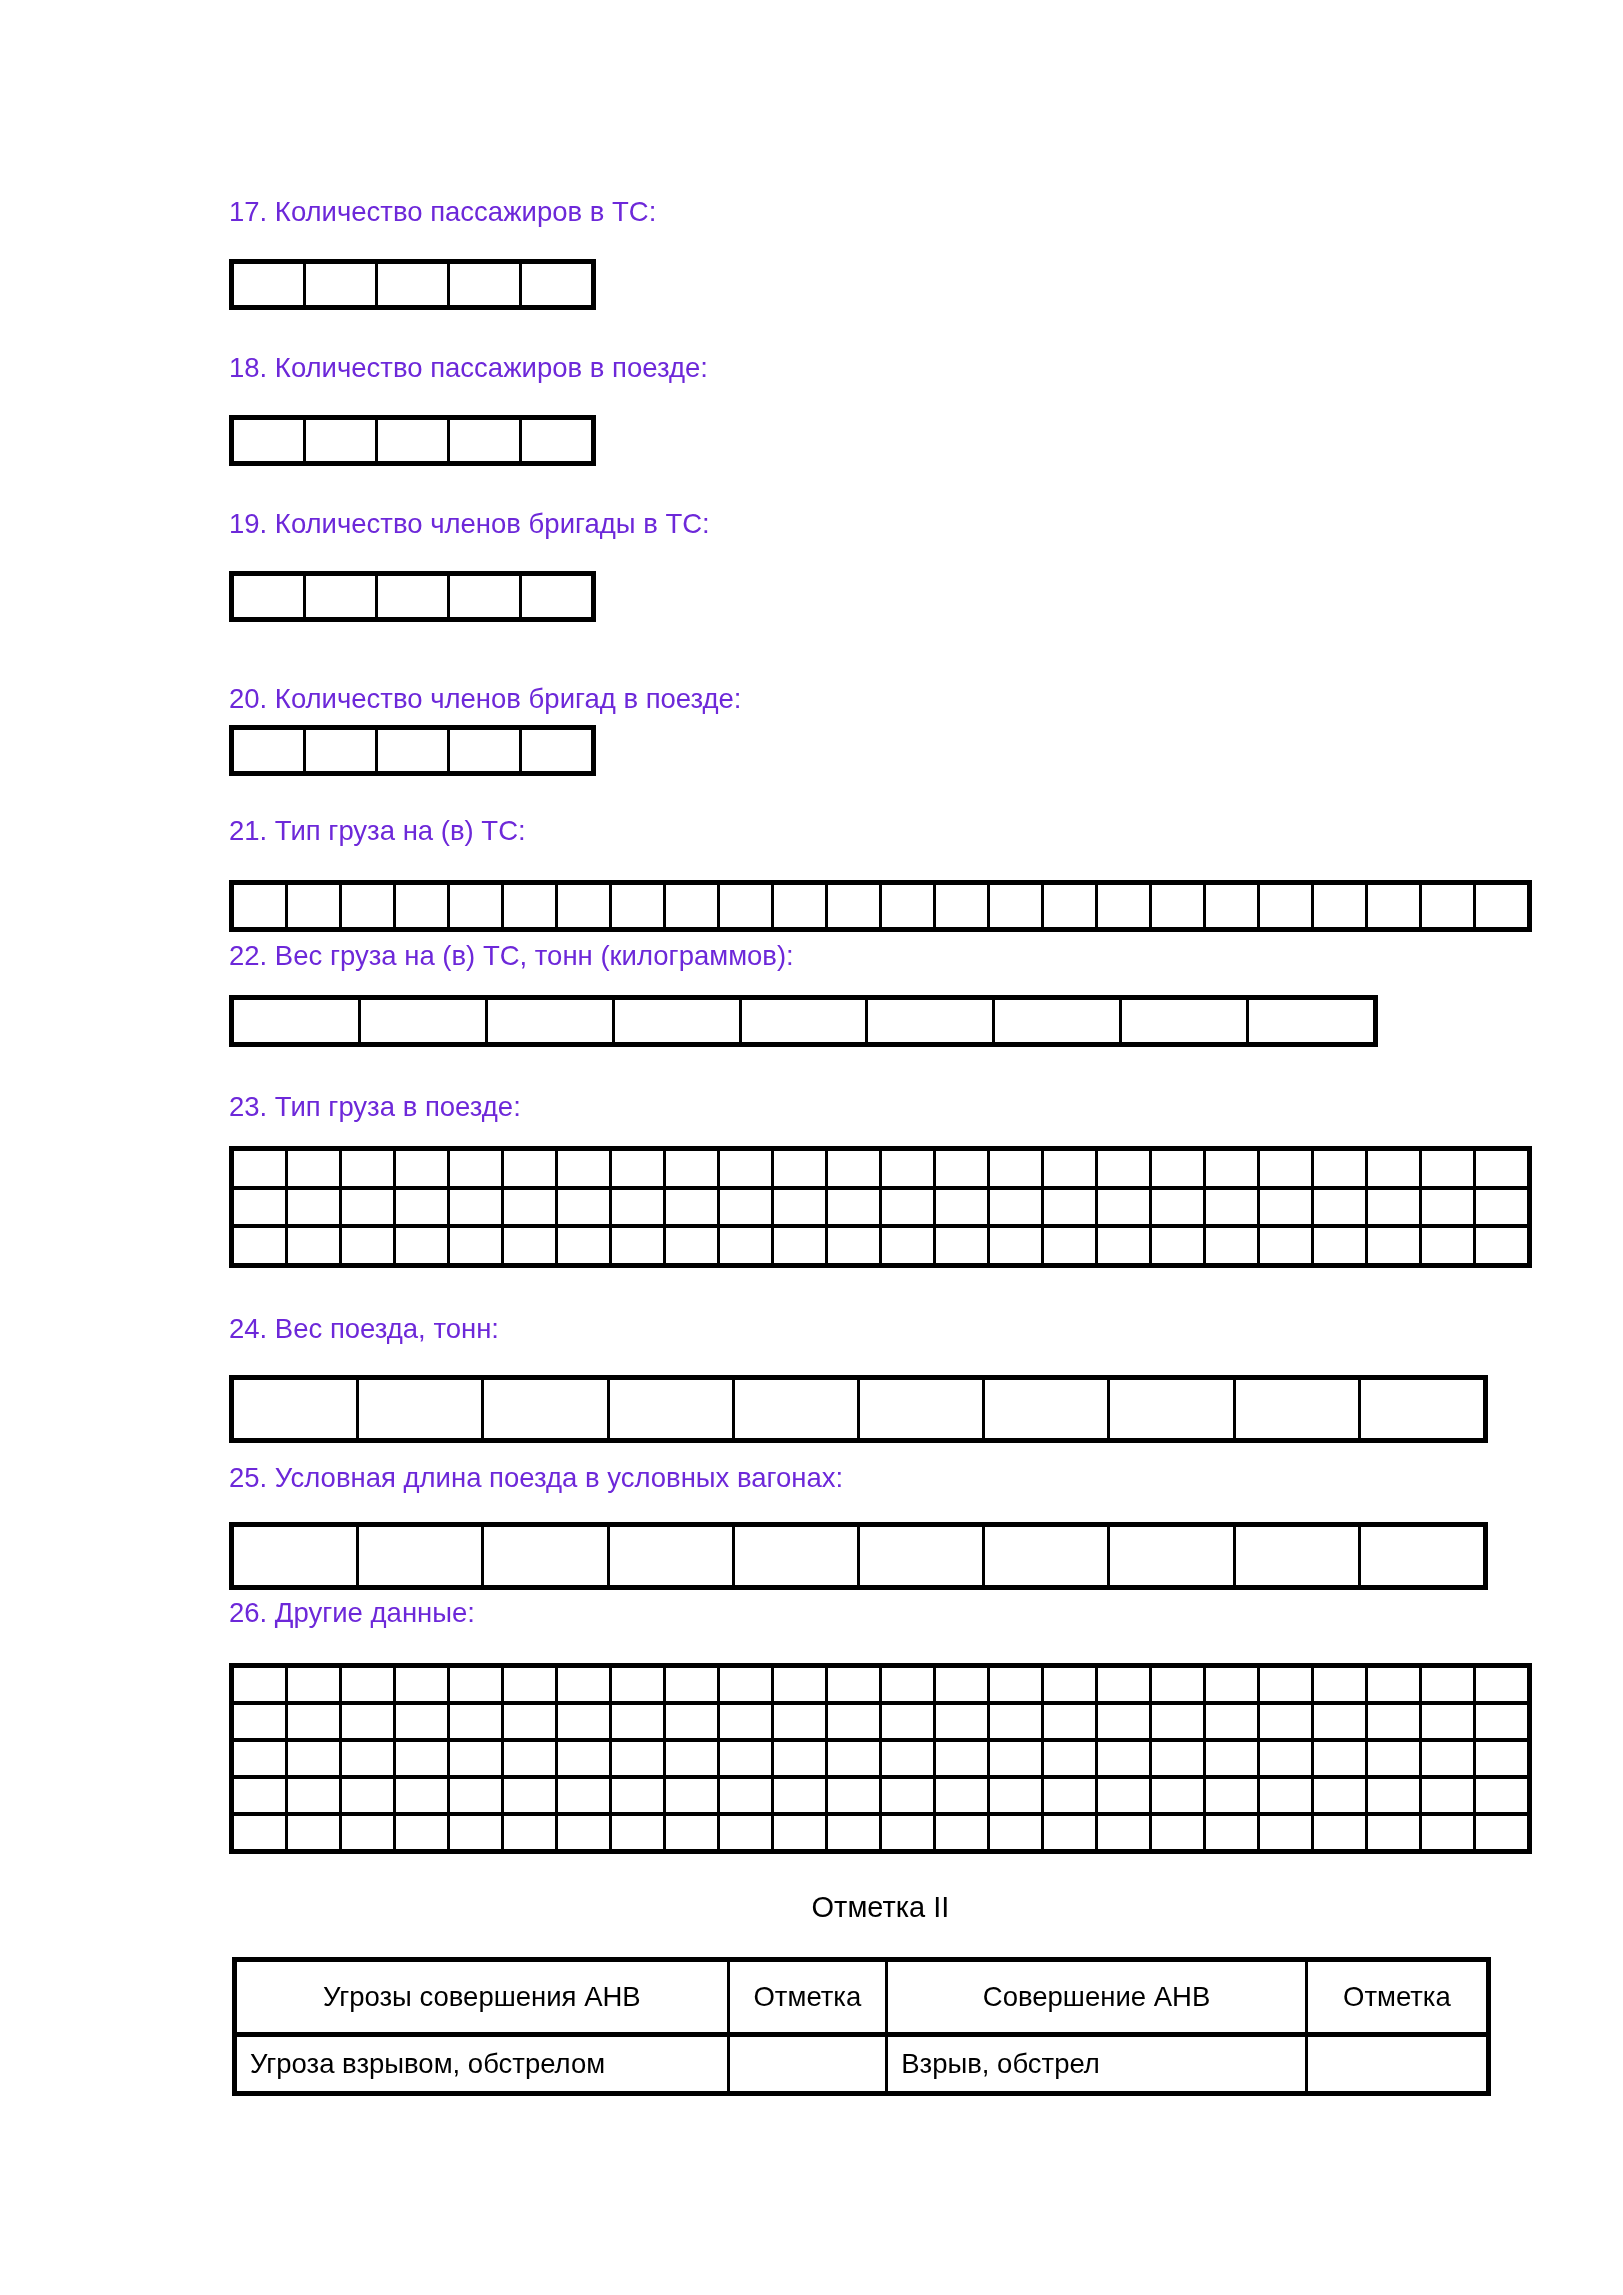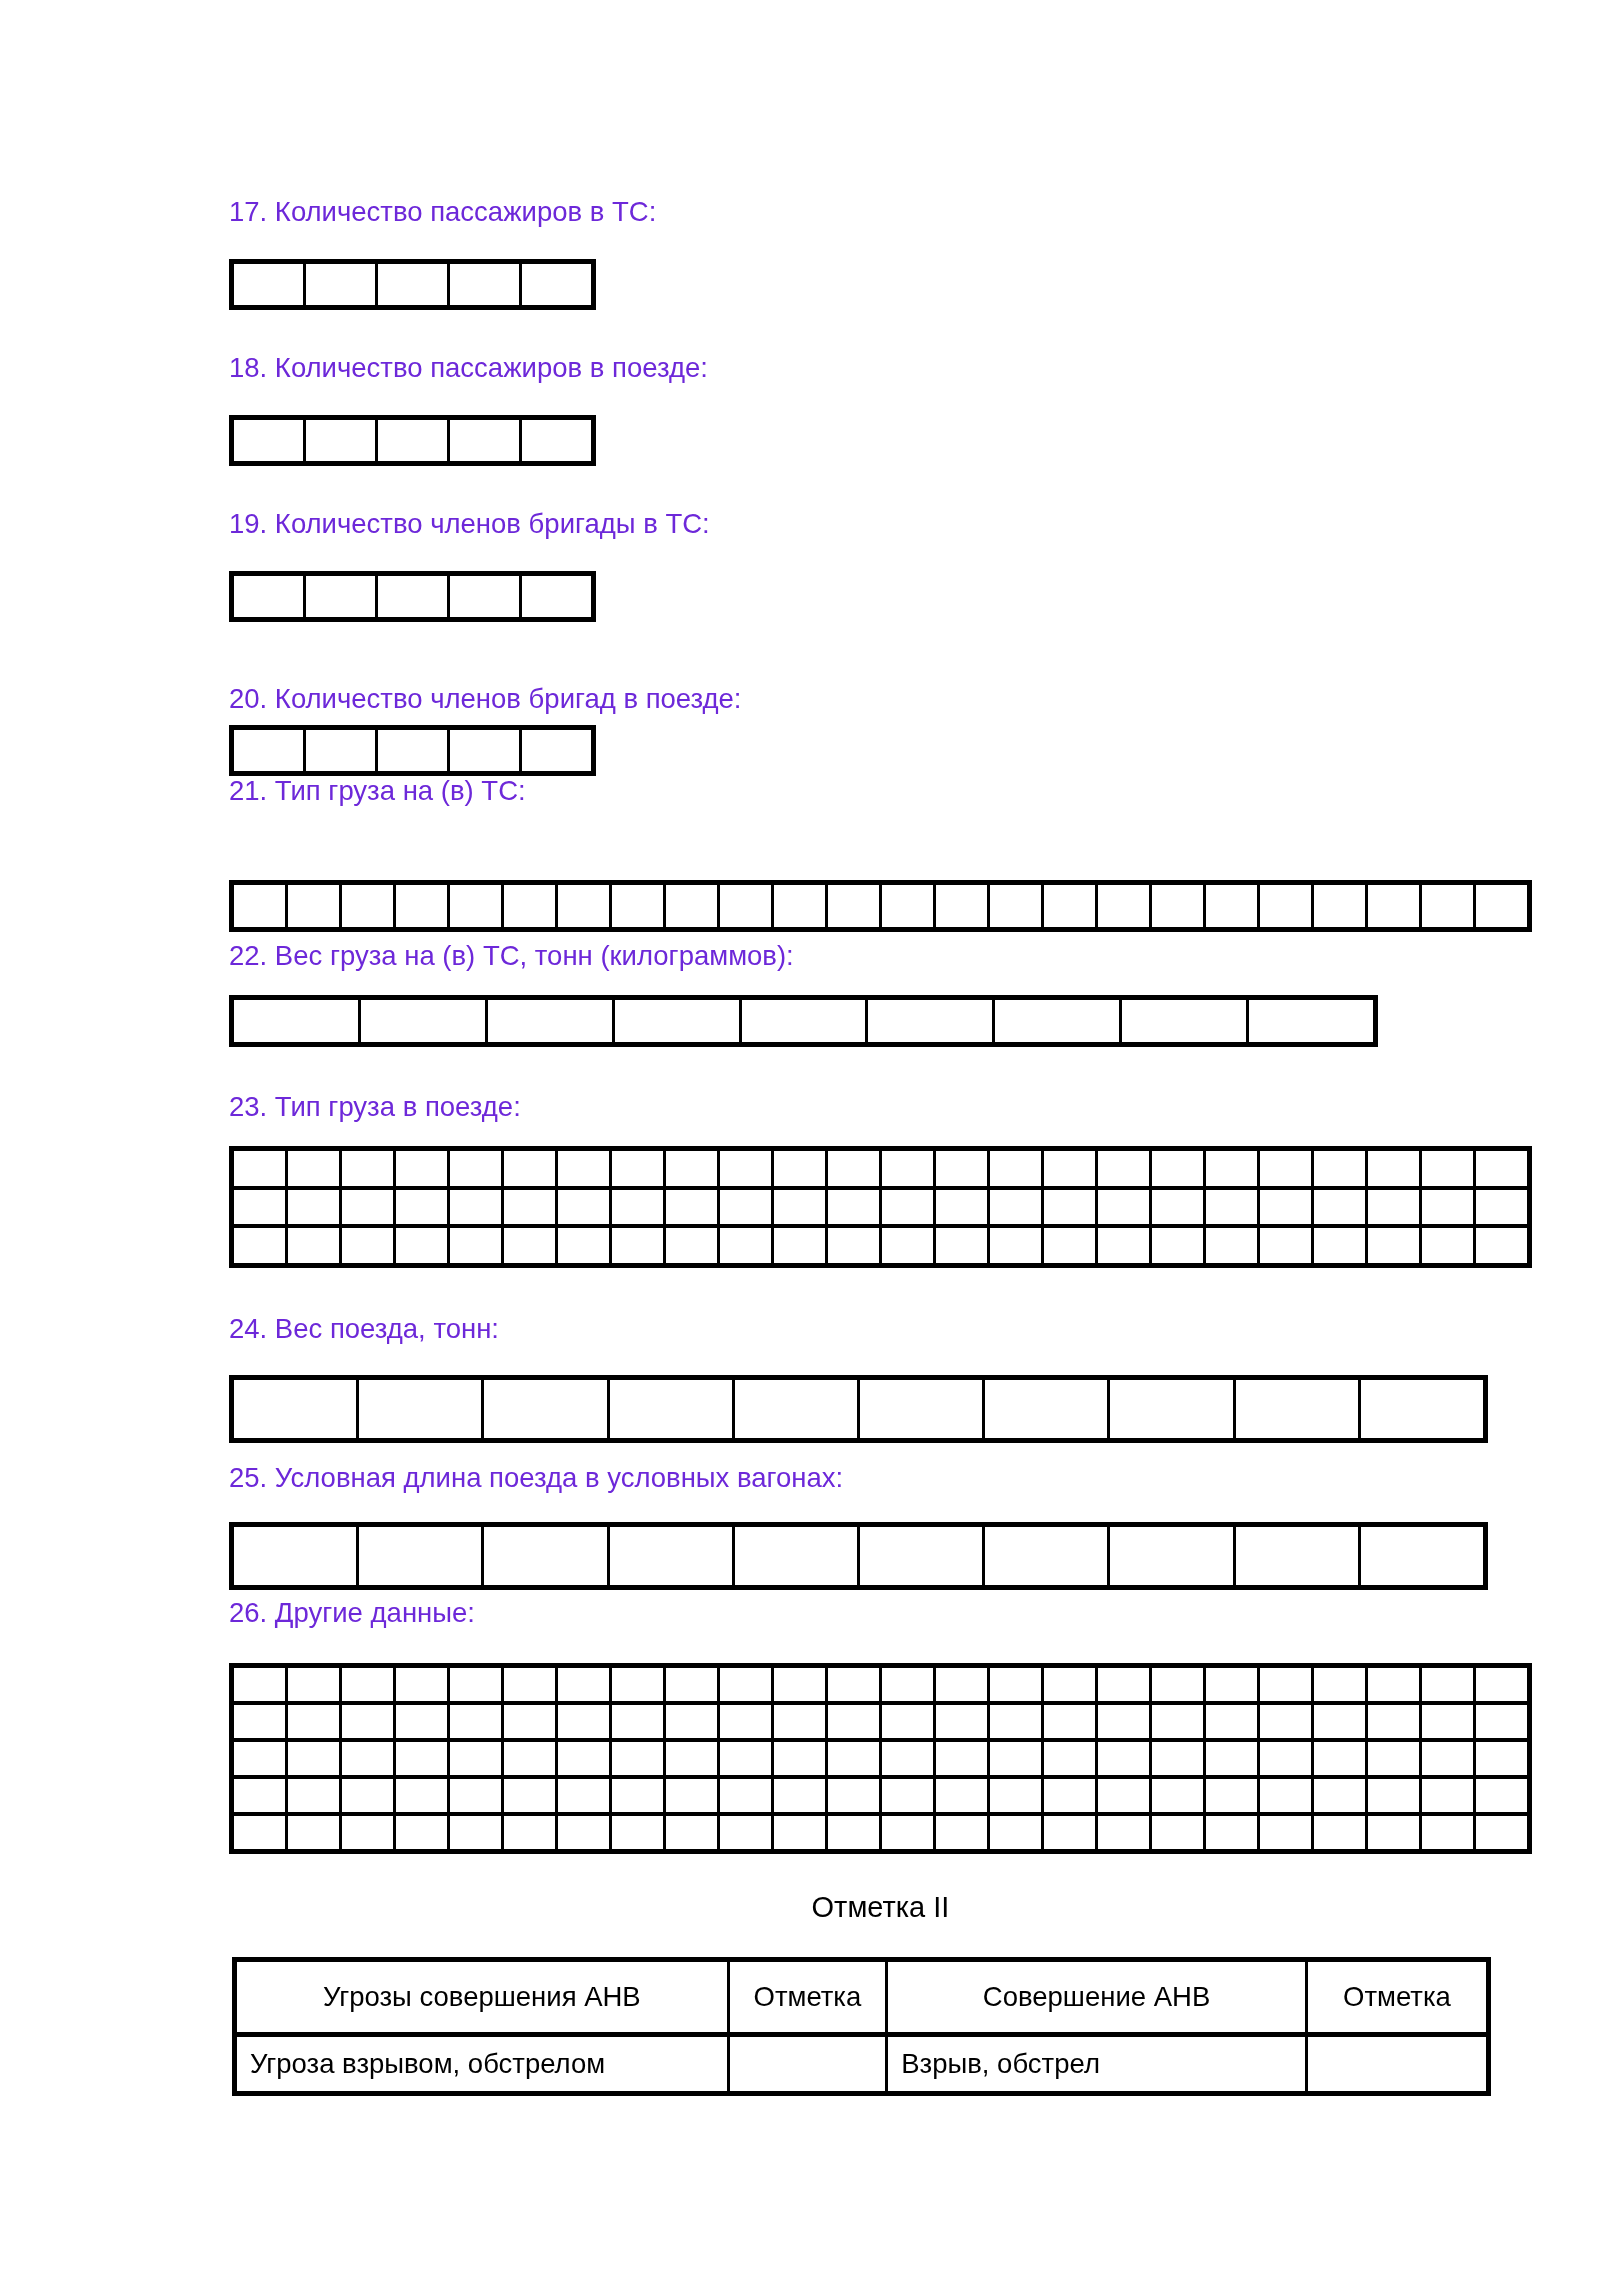--- a/index.html
+++ b/index.html
@@ -40,21 +40,21 @@
     line-height:34px;
   }
   .tbl{
     position:absolute;
     left:232px;top:1957px;width:1259px;height:139px;
     box-sizing:border-box;
     border:5.2px solid #000;
     display:flex;flex-direction:column;
     font-size:27.5px;
   }
-  .trow{display:flex;justify-content:center;}
+  .trow{display:flex;}
   .trow.head{height:70px;}
   .trow.body{flex:1;border-top:5.2px solid #000;}
   .tc{box-sizing:border-box;display:flex;align-items:center;overflow:hidden;}
   .tc + .tc{border-left:3.3px solid #000;}
   .tc.c1{width:39.2%;}
   .tc.c2{width:12.7%;}
   .tc.c3{width:33.6%;}
   .tc.c4{width:14.5%;}
   .trow.head .tc{justify-content:center;text-align:center;}
   .trow.body .tc{justify-content:flex-start;padding-left:13px;}
@@ -101,21 +101,21 @@
   <div class="grid" style="left:229px;top:725px;width:367px;height:51px">
       <div class="gr">
         <div class="gc"></div>
         <div class="gc"></div>
         <div class="gc"></div>
         <div class="gc"></div>
         <div class="gc"></div>
       </div>
     </div>
 
-  <div class="lbl" style="top:774px">21. Тип груза на (в) ТС:</div>
+  <div class="lbl" style="top:814px">21. Тип груза на (в) ТС:</div>
   <div class="grid" style="left:229px;top:880px;width:1303px;height:52px">
       <div class="gr">
         <div class="gc"></div>
         <div class="gc"></div>
         <div class="gc"></div>
         <div class="gc"></div>
         <div class="gc"></div>
         <div class="gc"></div>
         <div class="gc"></div>
         <div class="gc"></div>

